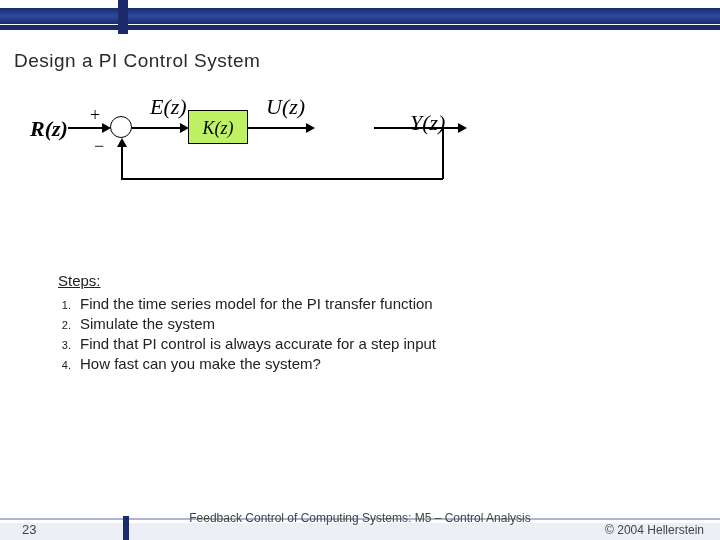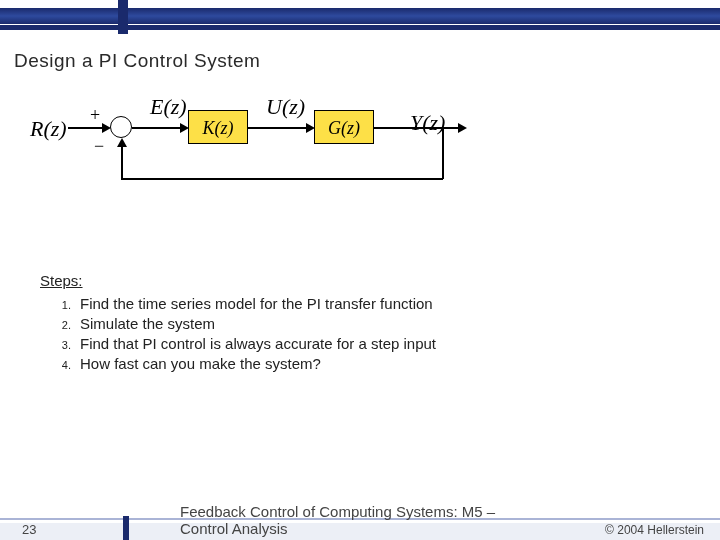--- a/index.html
+++ b/index.html
@@ -67,21 +67,21 @@
     position: absolute;
     width: 22px; height: 22px;
     border: 1.5px solid #000;
     border-radius: 50%;
     background: #fff;
   }
   .block {
     position: absolute;
     width: 60px; height: 34px;
     border: 1.5px solid #000;
-    background: #fde047;
+    background: #bef264;
     text-align: center;
     line-height: 34px;
     font-style: italic;
     font-family: "Times New Roman", Times, serif;
     font-size: 18px;
   }
   .hline {
     position: absolute;
     height: 1.5px;
     background: #000;
@@ -107,20 +107,21 @@
   }
 
   .steps {
     margin: 40px 40px 0 40px;
     font-size: 15px;
     color: #222;
   }
   .steps .heading {
     text-decoration: underline;
     margin-bottom: 6px;
+    margin-left: 18px;
   }
   .steps ol {
     list-style-position: outside;
     padding-left: 34px;
   }
   .steps ol li {
     margin: 3px 0;
     font-size: 15px;
     padding-left: 6px;
   }
@@ -156,22 +157,22 @@
     position: absolute;
     left: 22px;
     bottom: 3px;
     font-size: 13px;
     color: #444;
   }
   .footer .center {
     position: absolute;
     left: 50%;
     transform: translateX(-50%);
-    bottom: 3px;
-    font-size: 15px;
+    bottom: 15px;
+    font-size: 12px;
     color: #444;
   }
   .footer .right {
     position: absolute;
     right: 16px;
     bottom: 3px;
     font-size: 12px;
     color: #444;
   }
 </style>
@@ -181,21 +182,21 @@
 <div class="top-bar">
   <div class="band1"></div>
   <div class="band2"></div>
   <div class="vtick t1"></div>
 </div>
 
 <h1 class="title">Design a PI Control System</h1>
 
 <div class="diagram">
 
-  <span class="sig" style="left:0; top:24px;">R(z)</span>
+  <span class="sig" style="left:0; top:24px;font-weight:bold;">R(z)</span>
 
   <div class="hline" style="left:38px; top:35px; width:36px;"></div>
   <div class="arrow-r" style="left:72px; top:30.5px;"></div>
 
   <span class="plus" style="left:60px; top:13px;">+</span>
 
   <div class="sum-circle" style="left:80px; top:24px;"></div>
 
   <span class="minus" style="left:64px; top:44px;">−</span>
 
@@ -204,21 +205,20 @@
   <div class="hline" style="left:102px; top:35px; width:50px;"></div>
   <div class="arrow-r" style="left:150px; top:30.5px;"></div>
 
   <div class="block" style="left:158px; top:18px;">K(z)</div>
 
   <span class="sig" style="left:236px; top:2px;">U(z)</span>
 
   <div class="hline" style="left:218px; top:35px; width:60px;"></div>
   <div class="arrow-r" style="left:276px; top:30.5px;"></div>
 
-  <div class="block" style="left:284px; top:18px;">G(z)</div>
 
   <span class="sig" style="left:380px; top:18px;">Y(z)</span>
 
   <div class="hline" style="left:344px; top:35px; width:86px;"></div>
   <div class="arrow-r" style="left:428px; top:30.5px;"></div>
 
   <div class="vline" style="left:412px; top:35px; height:52px;"></div>
 
   <div class="hline" style="left:91px; top:86px; width:322px;"></div>
 

